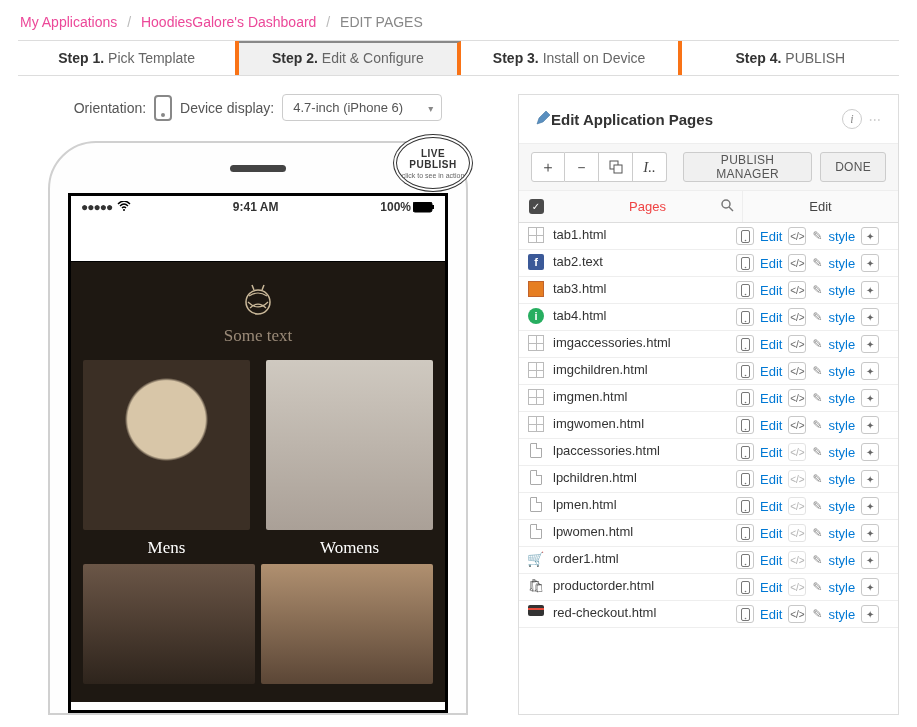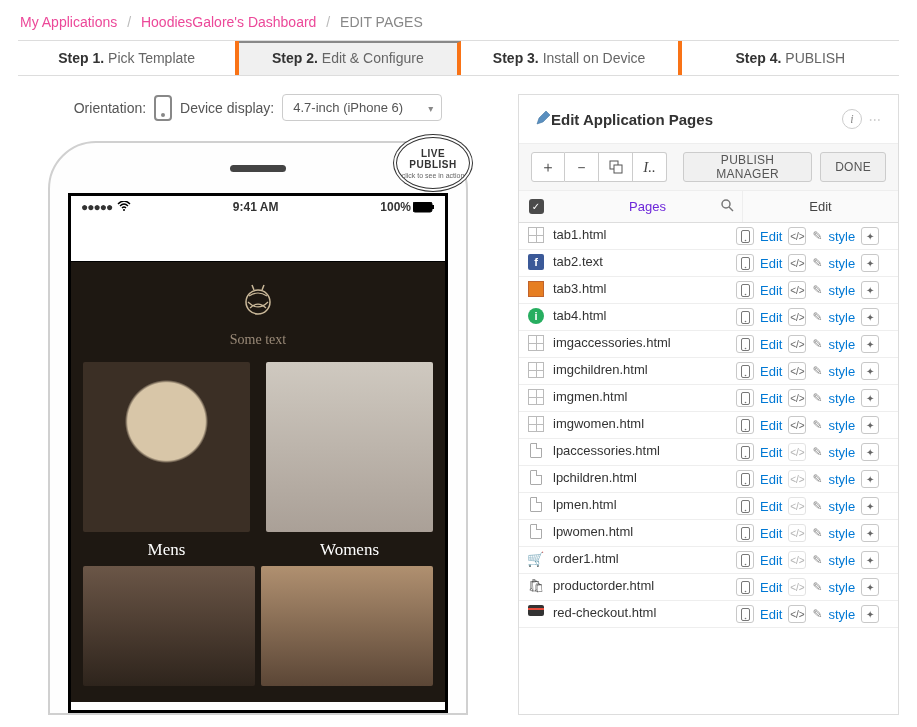--- a/index.html
+++ b/index.html
@@ -37,21 +37,21 @@
 
 .statusbar { display: flex; justify-content: space-between; align-items: center; padding: 4px 10px; font-size: 12px; font-weight: bold; }
 .statusbar .dots { letter-spacing: -1px; }
 .statusbar .batt { display: inline-flex; align-items: center; gap: 2px; }
 .statusbar .batt svg { display: inline-block; }
 
 .app-header { height: 44px; background: #fff; border-bottom: 1px solid #000; }
 .app-body { background: #1e1812; color: #ddd; padding: 20px 12px 0; height: 440px; }
 .app-brand { text-align: center; margin-bottom: 14px; }
 .app-brand .title { font-family: Georgia, serif; font-size: 26px; color: #eee; }
-.app-brand .sub { font-family: Georgia, serif; font-size: 14px; color: #9a8a78; display: block; margin-top: 14px; }
+.app-brand .sub { font-family: Georgia, serif; font-size: 17px; color: #9a8a78; display: block; margin-top: 8px; }
 .brand-row { display: flex; align-items: center; justify-content: center; gap: 10px; }
 .yarn-icon svg { display: block; }
 
 .grid { display: grid; grid-template-columns: 1fr 1fr; gap: 16px; }
 .tile { background: #555; height: 170px; display: flex; align-items: flex-end; justify-content: center; border-radius: 2px; }
 .cap { color: #fff; font-size: 17px; font-family: Georgia, serif; text-align: center; padding: 6px 0 2px; }
 .grid2 { display: grid; grid-template-columns: 1fr 1fr; gap: 6px; }
 .tile2 { height: 120px; background: #444; border-radius: 2px; }
 
 
@@ -72,21 +72,21 @@
 .tool-group .tool-btn:not(:first-child) { border-left: none; }
 .tool-group .tool-btn:first-child { border-radius: 3px 0 0 3px; }
 .tool-group .tool-btn:last-child { border-radius: 0 3px 3px 0; }
 .spacer { flex: 1; }
 .big-btn { height: 30px; padding: 0 14px; background: #f0f0f0; border: 1px solid #ccc; border-radius: 3px; font-size: 12px; color: #555; cursor: pointer; letter-spacing: 0.3px; }
 
 .table { }
 .thead { display: flex; background: #fafafa; border-bottom: 1px solid #ddd; align-items: center; }
 .th-check { width: 34px; display: flex; justify-content: center; padding: 8px 0; }
 .checkbox-on { width: 15px; height: 15px; background: #4b4b4b; border-radius: 3px; display: flex; align-items: center; justify-content: center; color: #fff; font-size: 10px; }
-.th-pages { flex: 1; text-align: center; font-size: 13px; color: #6d28d9; padding: 8px 0; position: relative; }
+.th-pages { flex: 1; text-align: center; font-size: 13px; color: #ef4444; padding: 8px 0; position: relative; }
 .th-pages .search-icon { position: absolute; right: 8px; top: 50%; transform: translateY(-50%); color: #888; font-size: 13px; }
 .th-edit { width: 156px; text-align: center; font-size: 13px; color: #444; padding: 8px 0; border-left: 1px solid #eee; }
 
 .row { display: flex; align-items: flex-start; border-bottom: 1px solid #eee; padding: 4px 6px 4px 0; font-size: 13px; }
 .row .cell-icon { width: 34px; display: flex; justify-content: center; }
 .row .cell-name { flex: 1; color: #333; }
 .row .actions { display: flex; align-items: center; gap: 6px; width: 156px; justify-content: flex-start; }
 .mini-icon { width: 18px; height: 18px; border: 1px solid #c8c8c8; border-radius: 3px; display: flex; align-items: center; justify-content: center; color: #666; font-size: 10px; background: #fff; }
 .mini-icon.disabled { opacity: 0.5; }
 .link-edit { color: #0078d4; cursor: pointer; }

